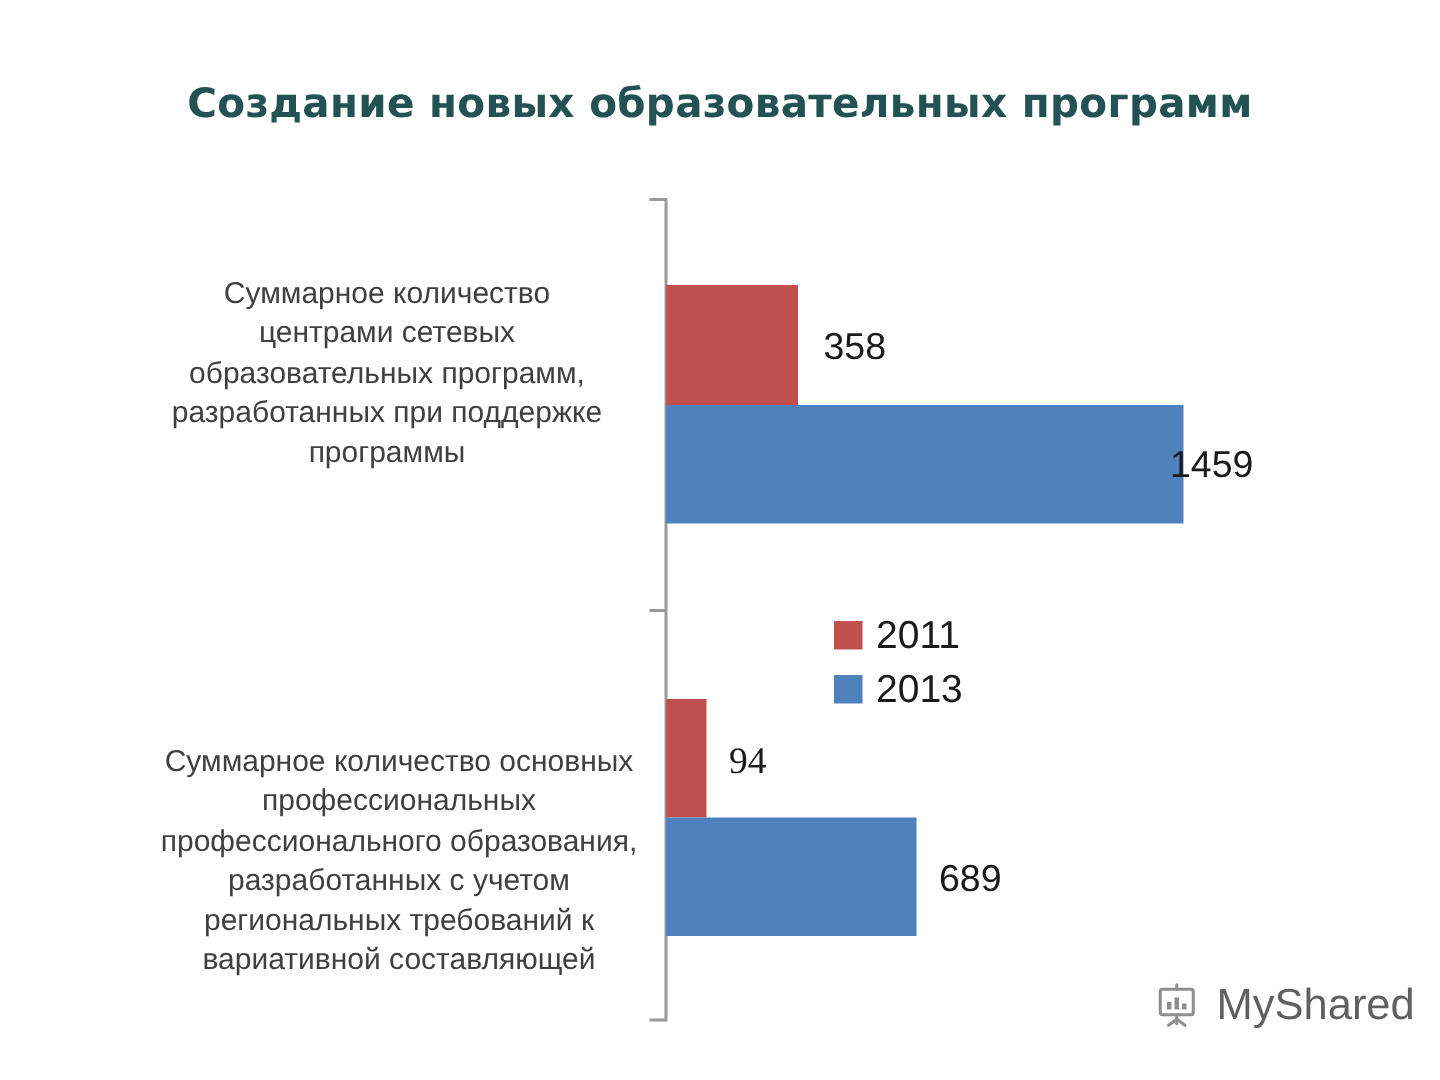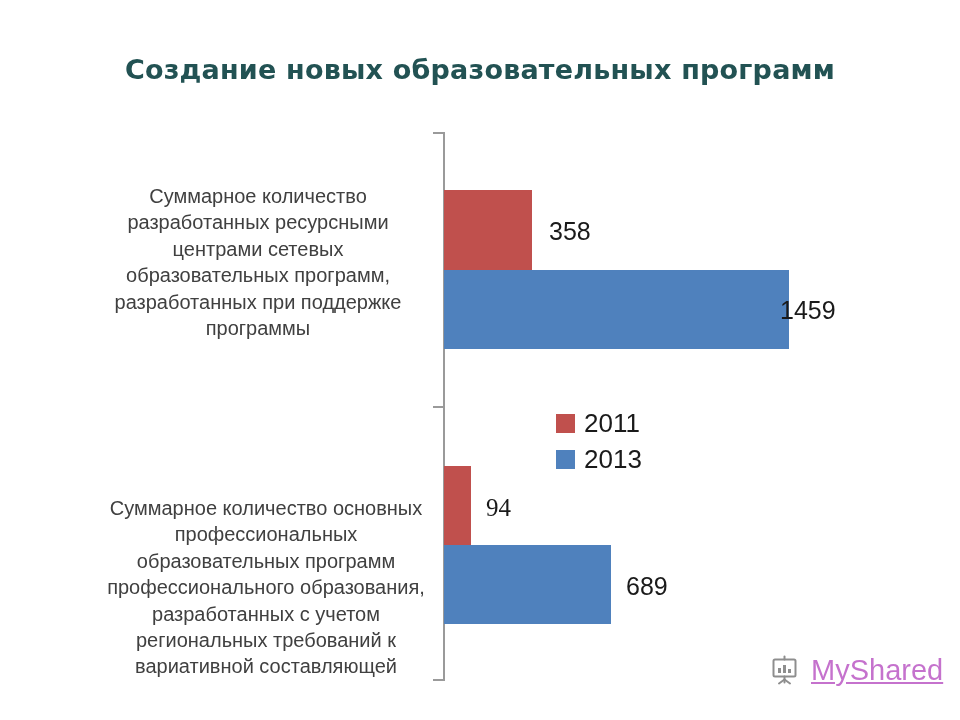--- a/index.html
+++ b/index.html
@@ -148,24 +148,23 @@
   }
   #watermark-icon {
     width: 36px;
     height: 36px;
     margin-right: 7px;
     flex: 0 0 auto;
   }
   #watermark-text {
     font-family: "Liberation Sans", "DejaVu Sans", sans-serif;
     font-size: 29px;
-    color: #a21caf;
+    color: #000000;
     line-height: 1;
     white-space: nowrap;
-    text-decoration: underline;
   }
 </style>
 </head>
 <body>
 
 <div id="slide">
 
   <div id="slide-title">Создание новых образовательных программ</div>
 
   <div id="chart">
@@ -181,31 +180,29 @@
     <div class="bar bar-2011" id="bar-g2-2011"></div>
     <div class="bar bar-2013" id="bar-g2-2013"></div>
 
     <div class="data-label" id="dl-g1-2011">358</div>
     <div class="data-label" id="dl-g1-2013">1459</div>
     <div class="data-label" id="dl-g2-2011">94</div>
     <div class="data-label" id="dl-g2-2013">689</div>
 
     <div class="cat-label" id="cat-label-1">
       <div>Суммарное количество</div>
-      <div>разработанных ресурсными</div>
       <div>центрами сетевых</div>
       <div>образовательных программ,</div>
       <div>разработанных при поддержке</div>
       <div>программы</div>
     </div>
 
     <div class="cat-label" id="cat-label-2">
       <div>Суммарное количество основных</div>
       <div>профессиональных</div>
-      <div>образовательных программ</div>
       <div>профессионального образования,</div>
       <div>разработанных  с учетом</div>
       <div>региональных требований к</div>
       <div>вариативной составляющей</div>
     </div>
 
     <div id="legend">
       <div class="legend-item">
         <span class="legend-swatch s2011"></span>
         <span class="legend-text">2011</span>

